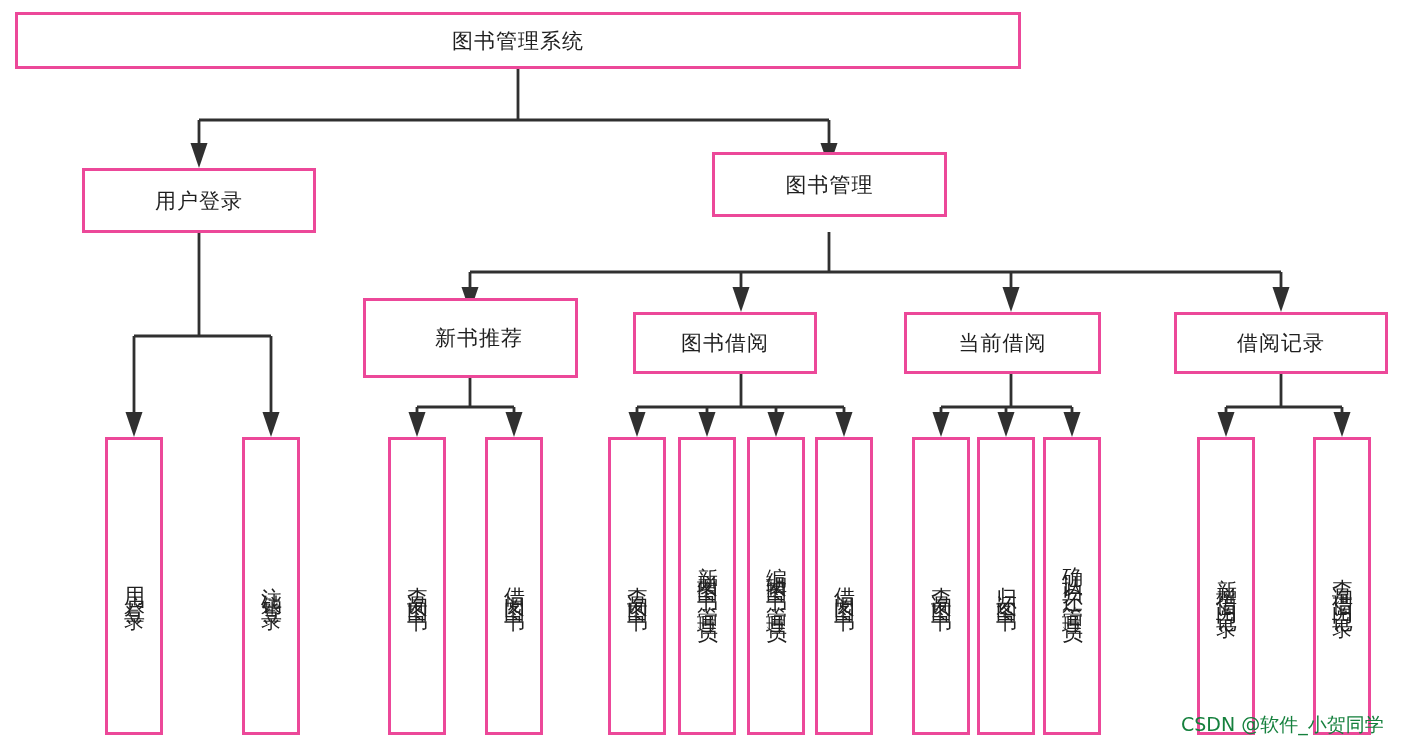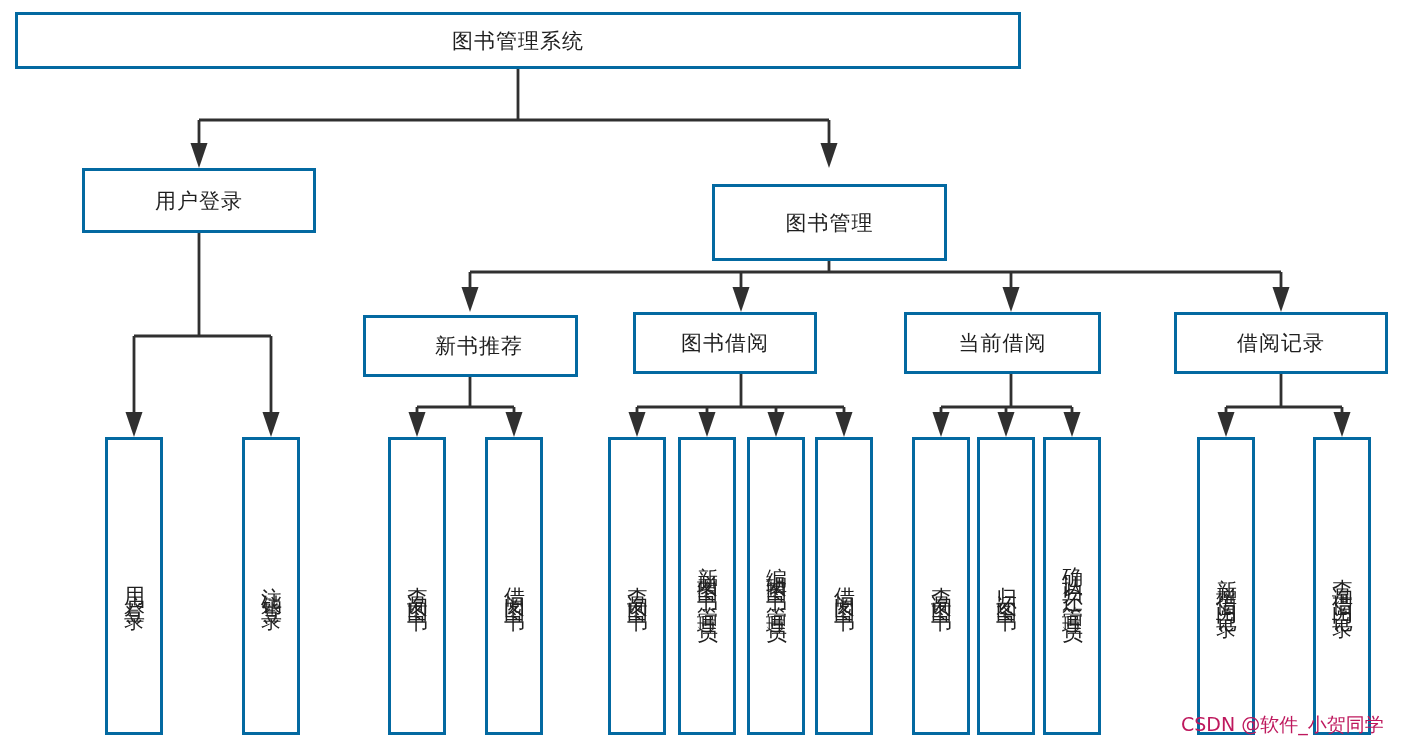--- a/index.html
+++ b/index.html
@@ -17,21 +17,21 @@
   }
   #connector-layer {
     position: absolute;
     left: 0;
     top: 0;
     z-index: 1;
   }
   .box {
     position: absolute;
     box-sizing: border-box;
-    border: 3px solid #0369a1;
+    border: 3px solid #ec4899;
     background: #ffffff;
     color: #1f1f1f;
     display: flex;
     align-items: center;
     justify-content: center;
     z-index: 2;
   }
   .hbox {
     font-size: 21px;
     letter-spacing: 1px;
@@ -44,21 +44,21 @@
     letter-spacing: 8px;
     line-height: 1;
     color: #1f1f1f;
   }
   .watermark {
     position: absolute;
     left: 1181px;
     top: 712px;
     z-index: 5;
     font-size: 19px;
-    color: #be185d;
+    color: #15803d;
     white-space: nowrap;
   }
 </style>
 </head>
 <body>
 
 <div id="canvas">
 
   <svg id="connector-layer" width="1405" height="747" viewBox="0 0 1405 747" aria-hidden="true">
     <g stroke="#303030" stroke-width="2.8" fill="none">
@@ -96,23 +96,23 @@
       <polygon points="997.5,412 1014.5,412 1006,437"></polygon>
       <polygon points="1063.5,412 1080.5,412 1072,437"></polygon>
       <polygon points="1217.5,412 1234.5,412 1226,437"></polygon>
       <polygon points="1333.5,412 1350.5,412 1342,437"></polygon>
     </g>
   </svg>
 
   <div class="box hbox" style="left:15px; top:12px; width:1006px; height:57px;">图书管理系统</div>
 
   <div class="box hbox" style="left:82px; top:168px; width:234px; height:65px;">用户登录</div>
-  <div class="box hbox" style="left:712px; top:184px; width:235px; height:77px;">图书管理</div>
+  <div class="box hbox" style="left:712px; top:152px; width:235px; height:65px;">图书管理</div>
 
-  <div class="box hbox" style="left:363px; top:315px; width:215px; height:62px;padding-left:17px;">新书推荐</div>
+  <div class="box hbox" style="left:363px; top:298px; width:215px; height:80px;padding-left:17px;">新书推荐</div>
   <div class="box hbox" style="left:633px; top:312px; width:184px; height:62px;">图书借阅</div>
   <div class="box hbox" style="left:904px; top:312px; width:197px; height:62px;">当前借阅</div>
   <div class="box hbox" style="left:1174px; top:312px; width:214px; height:62px;">借阅记录</div>
 
   <div class="box leaf" style="left:105px; top:437px; width:58px; height:298px;">
     <span class="vtext">用户登录</span>
   </div>
   <div class="box leaf" style="left:242px; top:437px; width:58px; height:298px;">
     <span class="vtext">注销登录</span>
   </div>

